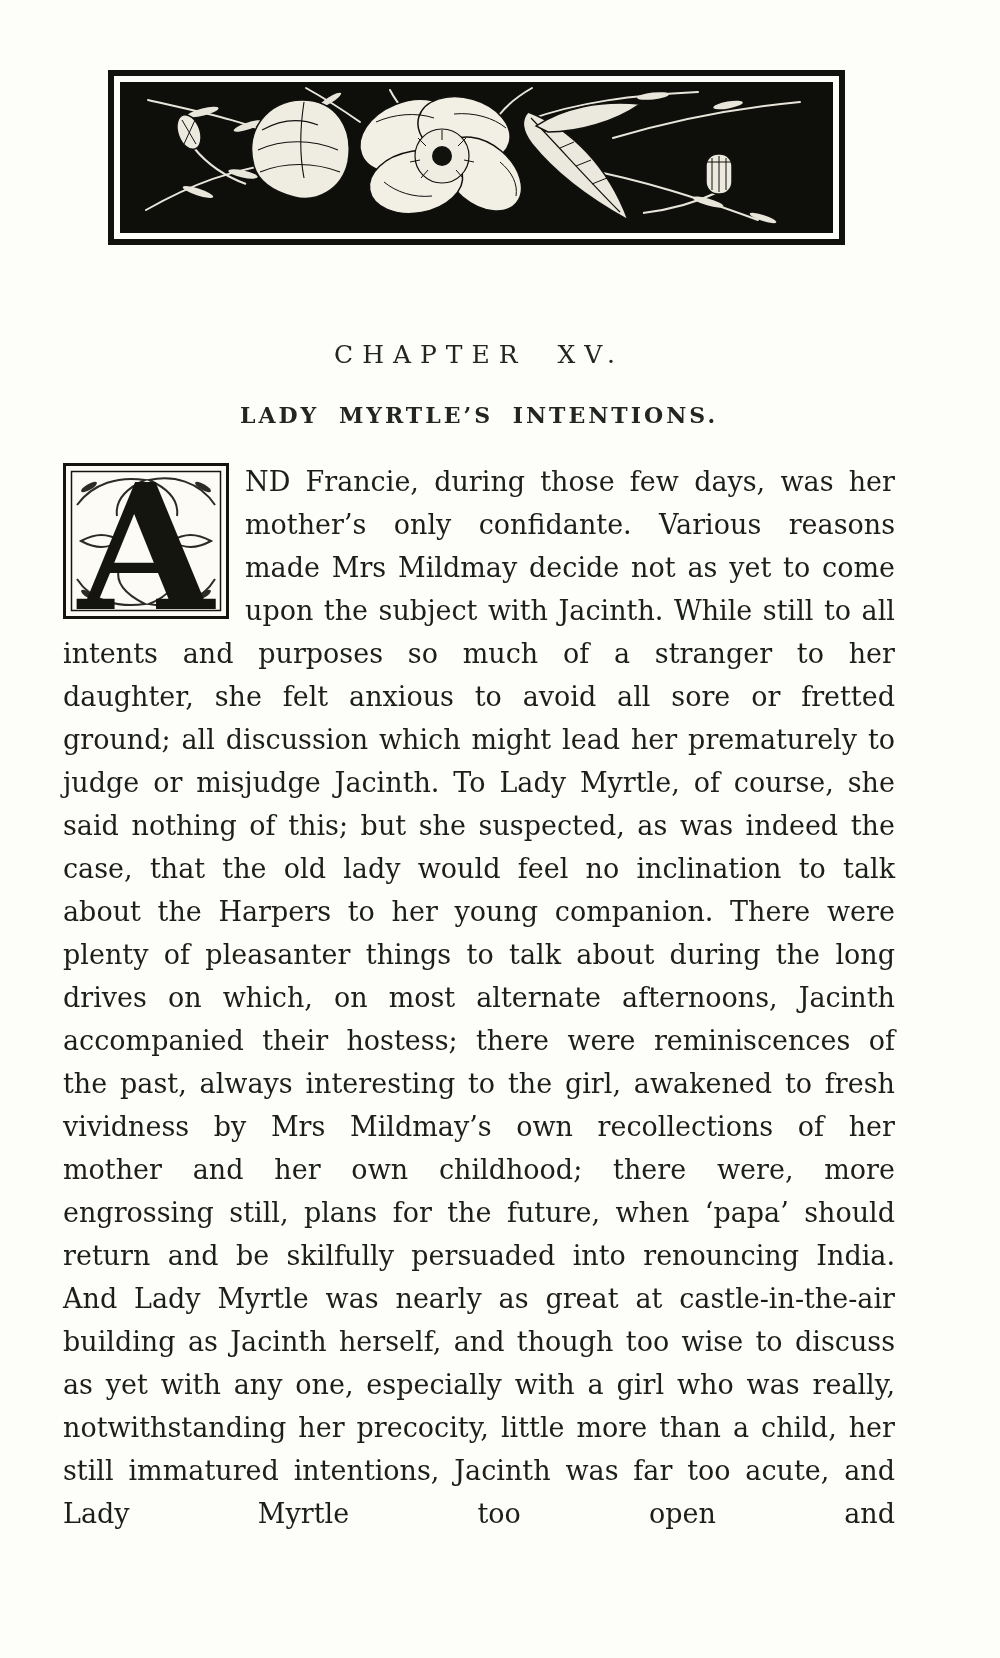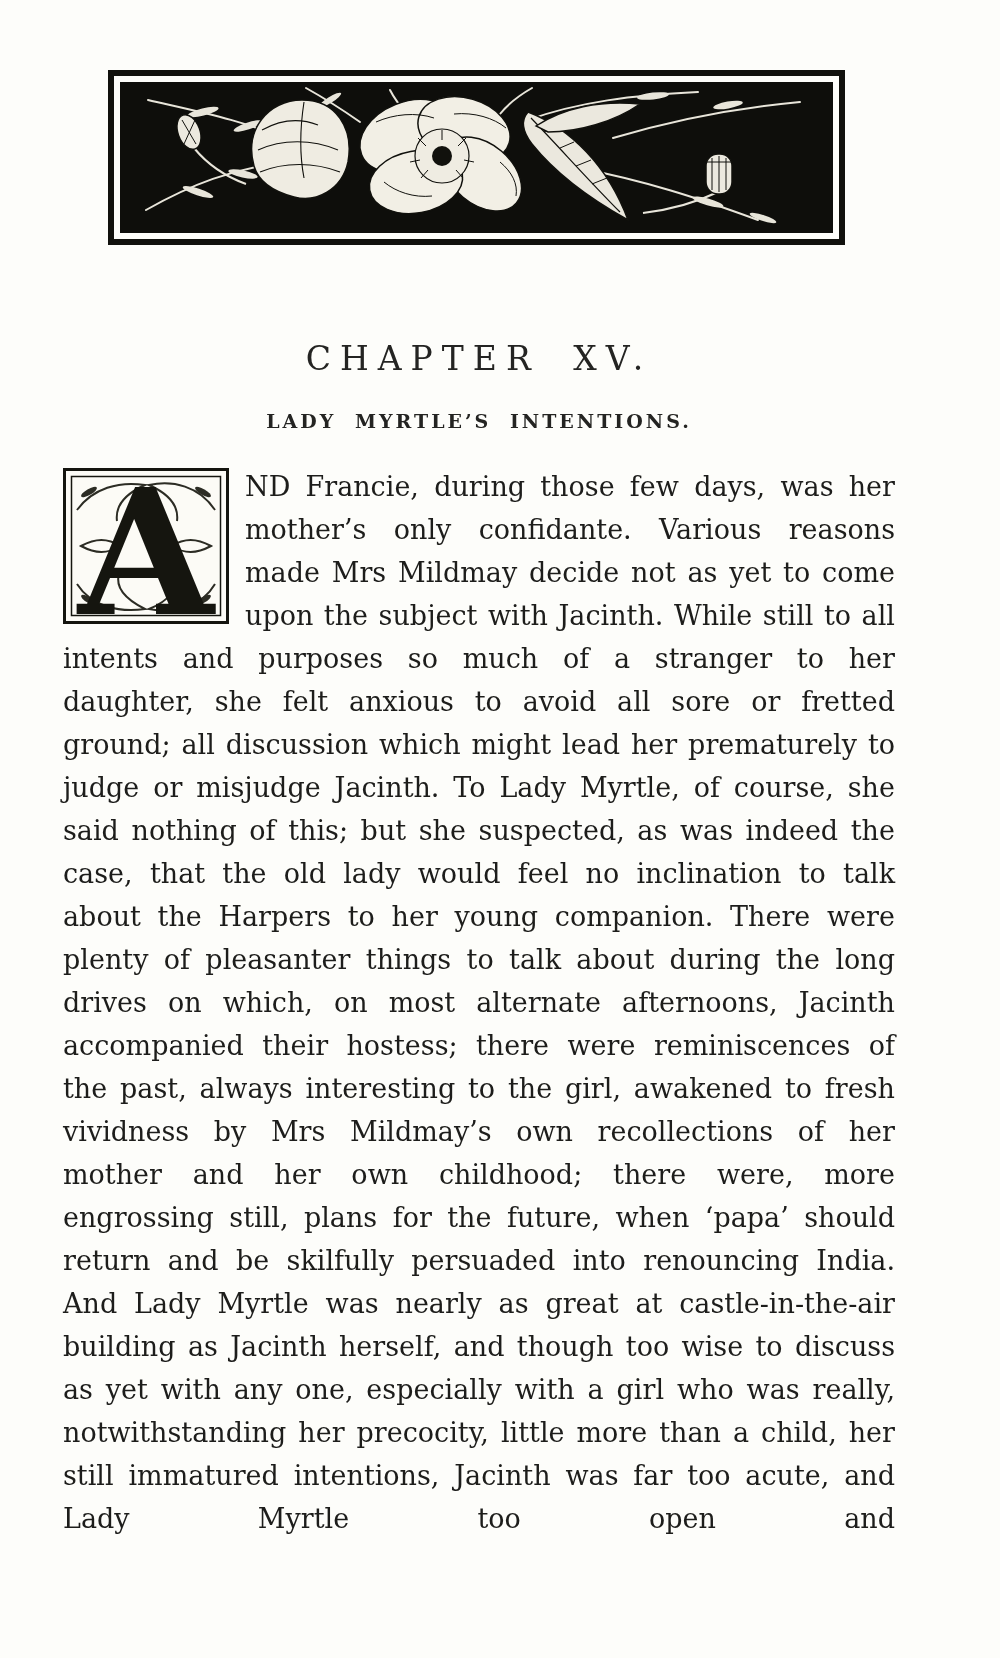--- a/index.html
+++ b/index.html
@@ -22,33 +22,33 @@
     display: block;
     margin-left: 108px;
     width: 737px;
     height: 175px;
   }
 
   .chapter-heading {
     margin: 97px 0 0 63px;
     width: 832px;
     text-align: center;
-    font-size: 33px;
+    font-size: 25px;
     font-weight: 400;
     letter-spacing: 9px;
     word-spacing: 14px;
     line-height: 1;
     color: #242422;
   }
 
   .chapter-subtitle {
     margin: 37px 0 0 63px;
     width: 832px;
     text-align: center;
-    font-size: 19px;
+    font-size: 22px;
     font-weight: 700;
     letter-spacing: 3px;
     word-spacing: 9px;
     line-height: 1;
     color: #242422;
   }
 
   .body-text {
     margin: 34px 105px 0 63px;
     width: 832px;

